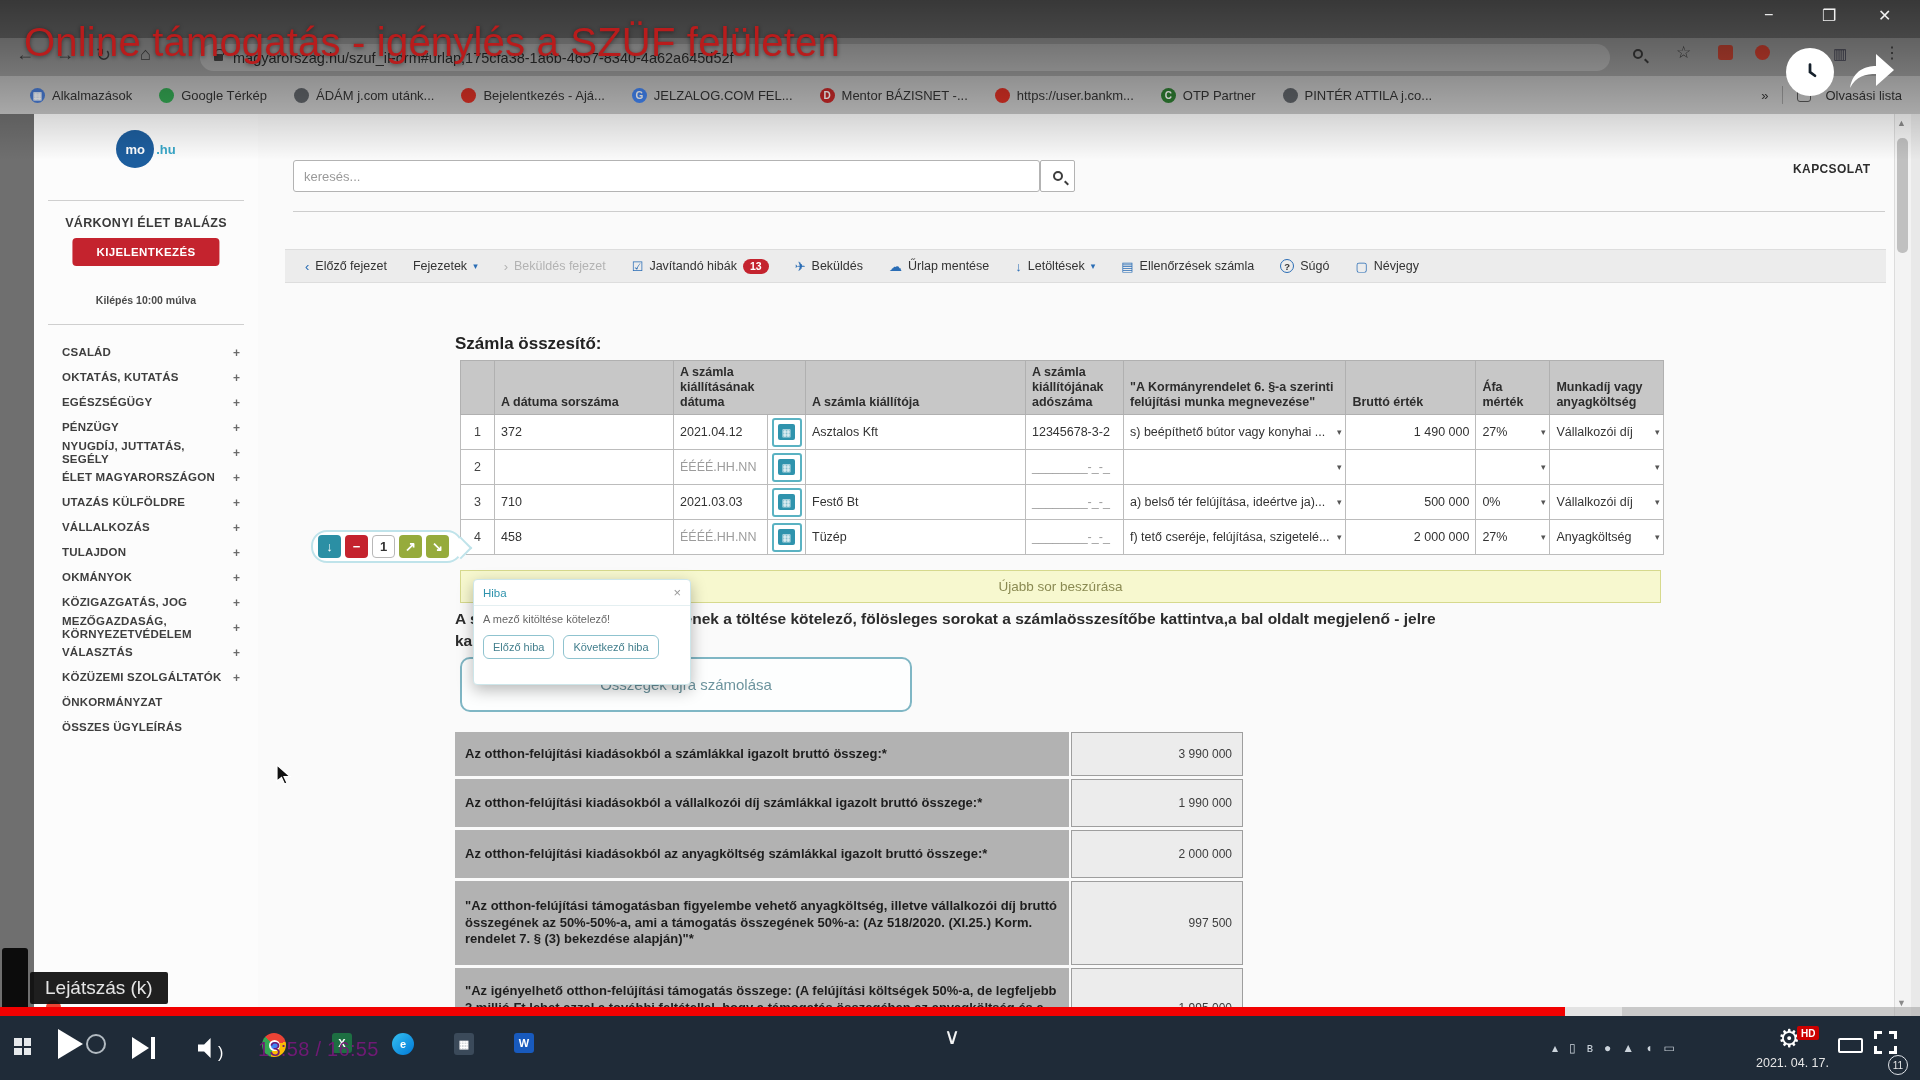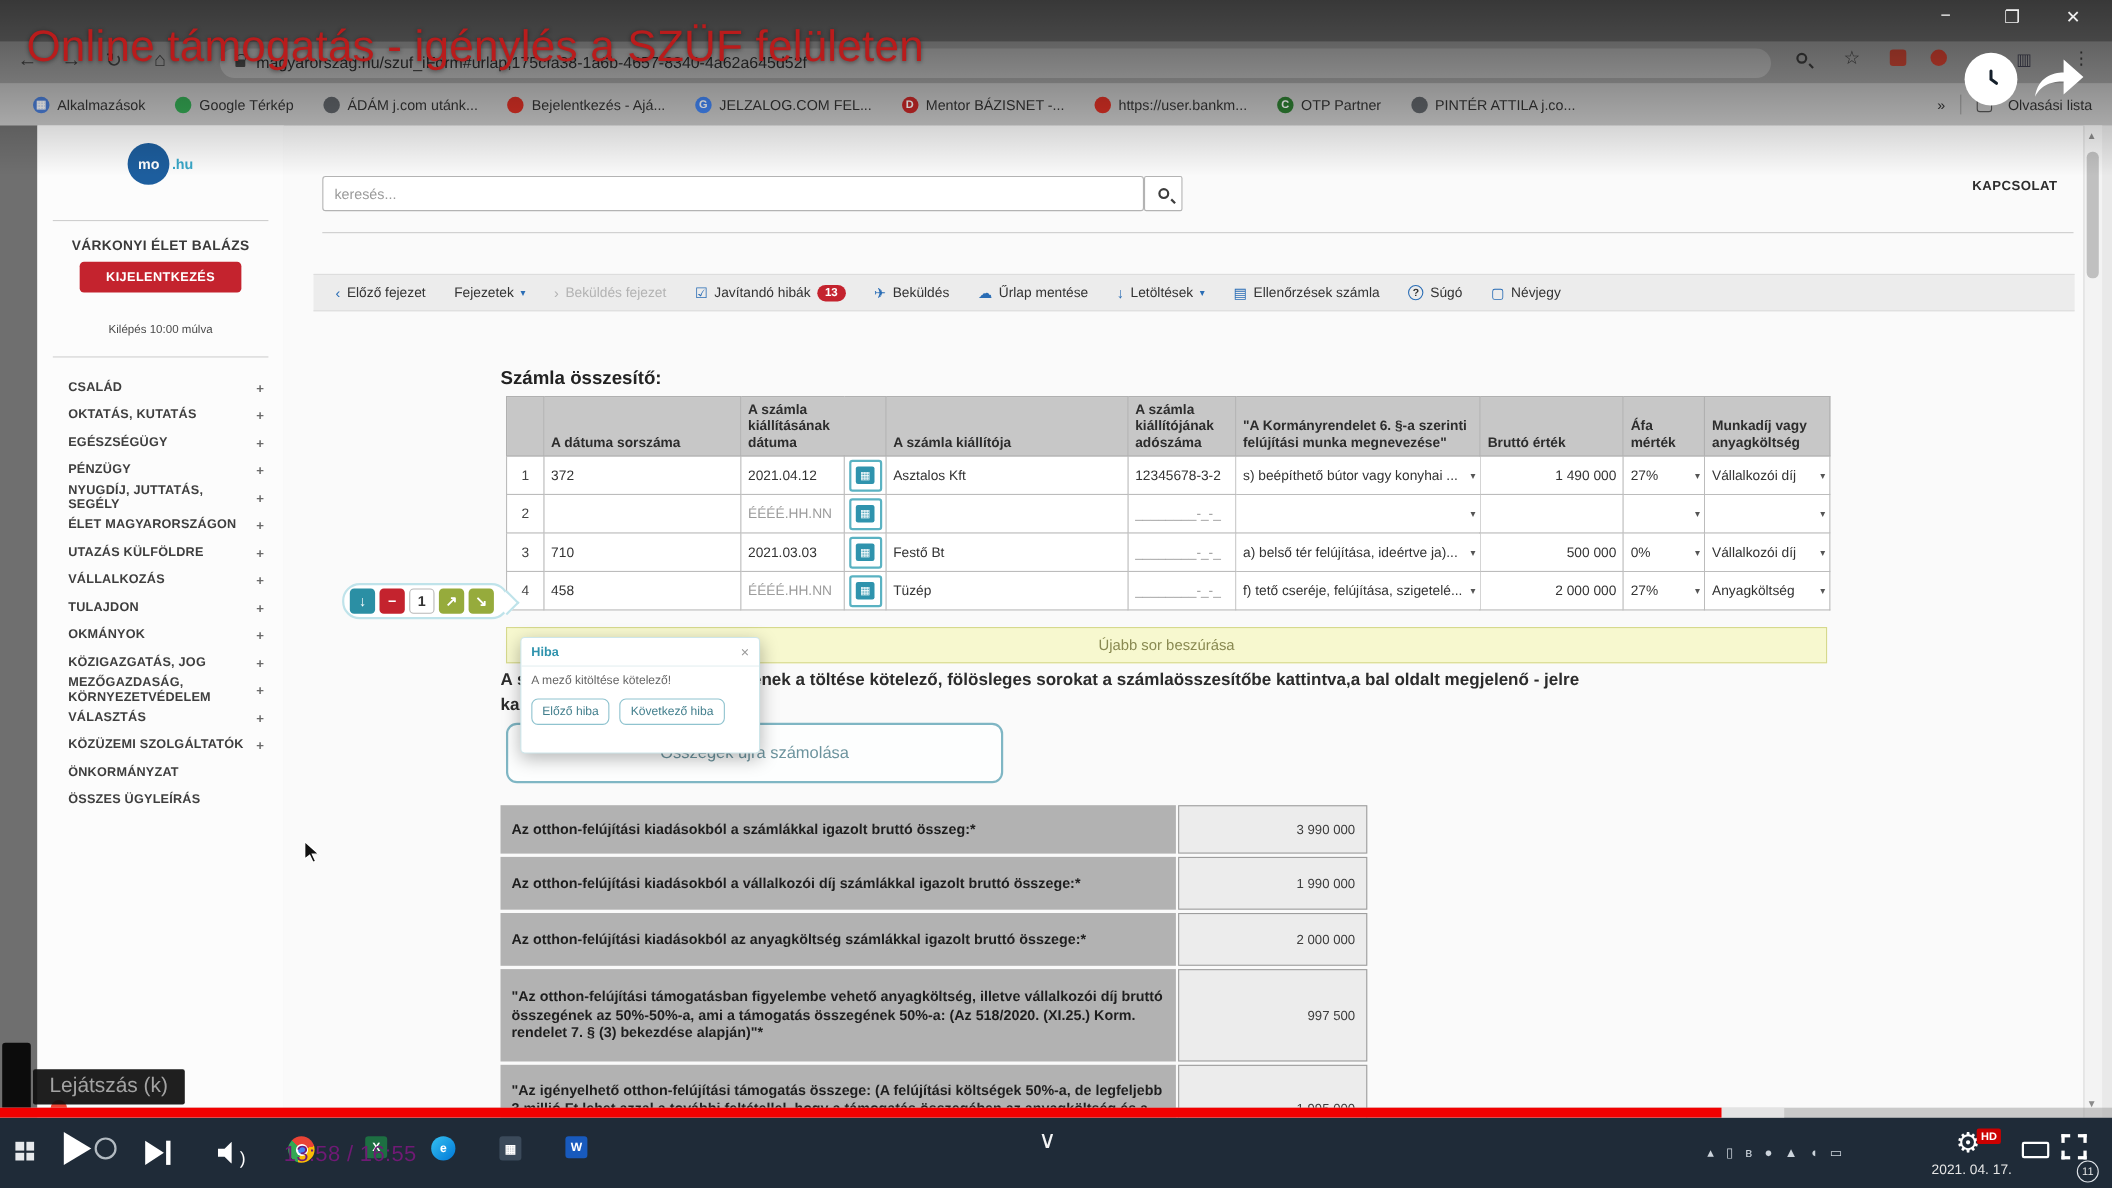--- a/index.html
+++ b/index.html
@@ -47,21 +47,21 @@
 .sit.act{background:#fbfbfb;color:#1d1d1d;height:52px}
 .sbadge{position:absolute;right:1px;top:4px;min-width:14px;height:10px;border-radius:5px;background:#d2232e}
 .hamb{width:18px;height:2.5px;background:#e8e8e8;box-shadow:0 6px 0 #e8e8e8,0 12px 0 #e8e8e8;margin-bottom:12px}
 .sb{position:absolute;left:34px;top:114px;width:224px;height:902px;background:#fcfcfc;z-index:1}
 .logo{position:absolute;left:0;top:16px;width:100%;display:flex;align-items:center;justify-content:center;gap:2px}
 .locirc{width:38px;height:38px;border-radius:50%;background:#1d5e9e;color:#fff;font-size:13px;font-weight:bold;display:flex;align-items:center;justify-content:center}
 .lohu{color:#38a7c8;font-size:13px;font-weight:bold}
 .shr{position:absolute;left:14px;right:14px;border-top:1px solid #cfcfcf}
 .uname{position:absolute;left:0;top:102px;width:100%;text-align:center;font-size:12.5px;font-weight:bold;color:#3a3a3a;letter-spacing:.3px}
 .logout{position:absolute;left:50%;top:124px;transform:translateX(-50%);background:#c4232e;color:#fff;font-size:11.5px;font-weight:bold;border:none;border-radius:4px;padding:8px 24px;letter-spacing:.4px}
-.sess{position:absolute;left:0;top:180px;width:100%;text-align:center;font-size:10.5px;font-weight:normal;color:#4a4a4a}
+.sess{position:absolute;left:0;top:180px;width:100%;text-align:center;font-size:10.5px;font-weight:bold;color:#4a4a4a}
 #menu{position:absolute;left:28px;right:18px;top:226px}
 .mi{display:flex;align-items:center;justify-content:space-between;min-height:25px;cursor:default}
 .ml{font-size:11.5px;font-weight:bold;color:#3e3e3e;line-height:12.5px;letter-spacing:.2px;max-width:160px}
 .mp{font-size:12px;color:#6a6a6a;font-weight:bold}
 
 
 .mainbg{position:absolute;left:258px;top:114px;width:1636px;height:902px;background:#fafafa;z-index:0}
 .searchin{position:absolute;left:293px;top:160px;width:747px;height:32px;border:1px solid #b3b3b3;border-radius:3px;background:#fff;font-size:13px;padding:0 10px;color:#333;z-index:1;font-family:"Liberation Sans",sans-serif}
 .searchin::placeholder{color:#9a9a9a}
 .searchbtn{position:absolute;left:1040px;top:160px;width:35px;height:32px;border:1px solid #b3b3b3;background:#fff;border-radius:2px;display:flex;align-items:center;justify-content:center;z-index:1}
@@ -96,40 +96,40 @@
 .rtb.b1{background:#2b8fa4}.rtb.b2{background:#c4232e}
 .rtb.b3{background:#fff;border:1px solid #b8b8b8;color:#333}
 .rtb.b4,.rtb.b5{background:#96ab3c}
 
 .note{position:absolute;left:455px;top:608px;width:1195px;font-size:15.5px;font-weight:bold;color:#2c2c2c;line-height:22px;z-index:1}
 .nsp{display:inline-block;width:168px}
 .recalc{position:absolute;left:460px;top:657px;width:452px;height:55px;border:2px solid #7fb6c4;border-radius:10px;background:#fdfefe;display:flex;align-items:center;justify-content:center;font-size:15px;color:#6d949e;z-index:1}
 
 .popup{position:absolute;left:473px;top:579px;width:218px;height:106px;background:#fff;border:1px solid #cde6ea;border-radius:4px;box-shadow:0 5px 16px rgba(0,0,0,.28);z-index:3}
 .phead{display:flex;justify-content:space-between;align-items:center;padding:5px 9px;border-bottom:1px solid #e4eff1}
-.pttl{font-size:11.5px;font-weight:bold;color:#2f93ad}
+.pttl{font-size:11.5px;font-weight:normal;color:#2f93ad}
 .pclose{font-size:13px;color:#999}
 .pmsg{padding:7px 9px 4px;font-size:11px;color:#666}
 .pbtns{display:flex;gap:9px;padding:6px 9px}
 .pbtn{border:1.5px solid #8fc3cf;border-radius:6px;background:#fff;color:#437f8d;font-size:11px;padding:5px 9px}
 
 #summary{position:absolute;left:455px;top:732px;width:790px;z-index:1}
 .srow{display:flex;margin-bottom:3px}
 .slab{width:614px;background:#b2b2b2;color:#1e1e1e;font-size:13px;font-weight:bold;line-height:16.5px;padding:6px 10px;display:flex;align-items:center}
 .sval{width:172px;margin-left:2px;background:#ececec;border:1px solid #9e9e9e;display:flex;align-items:center;justify-content:flex-end;padding:0 10px;font-size:12px;color:#3d3d3d}
 
 .sbar{position:absolute;left:1894px;top:114px;width:17px;height:902px;background:#f3f3f3;border-left:1px solid #dcdcdc;z-index:1}
 .sbarrow{position:absolute;left:1897px;font-size:9px;color:#8a8a8a;z-index:1}
 .sthumb{position:absolute;left:1897px;top:138px;width:11px;height:115px;background:#c0c0c0;border-radius:5px;z-index:1}
 .cursor{position:absolute;left:276px;top:764px;z-index:4}
 
 
 .preview{position:absolute;left:2px;top:948px;width:26px;height:64px;background:#0c0c0c;border-radius:3px;z-index:6}
 .reddot{position:absolute;left:46px;top:1000px;width:15px;height:15px;border-radius:50%;background:#e43;z-index:7}
-.vtooltip{position:absolute;left:30px;top:972px;background:rgba(14,14,14,.93);color:#a3a3a3;font-size:19px;padding:5px 15px;border-radius:2px;z-index:8}
+.vtooltip{position:absolute;left:30px;top:972px;background:rgba(14,14,14,.93);color:#e5e5e5;font-size:19px;padding:5px 15px;border-radius:2px;z-index:8}
 .progress{position:absolute;left:0;top:1007px;width:1920px;height:9px;background:rgba(160,160,160,.55);z-index:7}
 .pbuf{position:absolute;left:0;top:0;height:9px;background:rgba(235,235,235,.75)}
 .pplay{position:absolute;left:0;top:0;height:9px;background:#f10000}
 .taskbar{position:absolute;left:0;top:1016px;width:1920px;height:64px;background:#1f2b38;z-index:6}
 .winstart{position:absolute;left:14px;top:1038px;width:17px;height:17px;display:grid;grid-template-columns:1fr 1fr;gap:2px;z-index:6}
 .winstart span{background:#e6e9ec}
 .tsearch{position:absolute;left:86px;top:1034px;width:20px;height:20px;border:2px solid rgba(215,222,228,.8);border-radius:50%;z-index:6}
 .appic{position:absolute;top:1033px;z-index:6}
 .chrome{width:24px;height:24px;border-radius:50%;background:conic-gradient(from -45deg,#ea4335 0 120deg,#fbbc05 120deg 240deg,#34a853 240deg 360deg);display:flex;align-items:center;justify-content:center}
 .chrome i{width:11px;height:11px;border-radius:50%;background:#fff;display:flex;align-items:center;justify-content:center}

